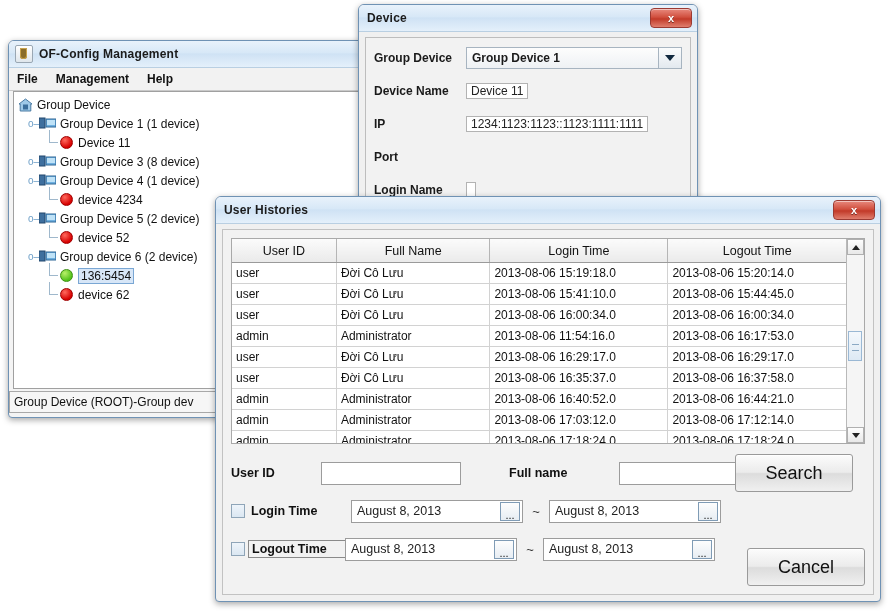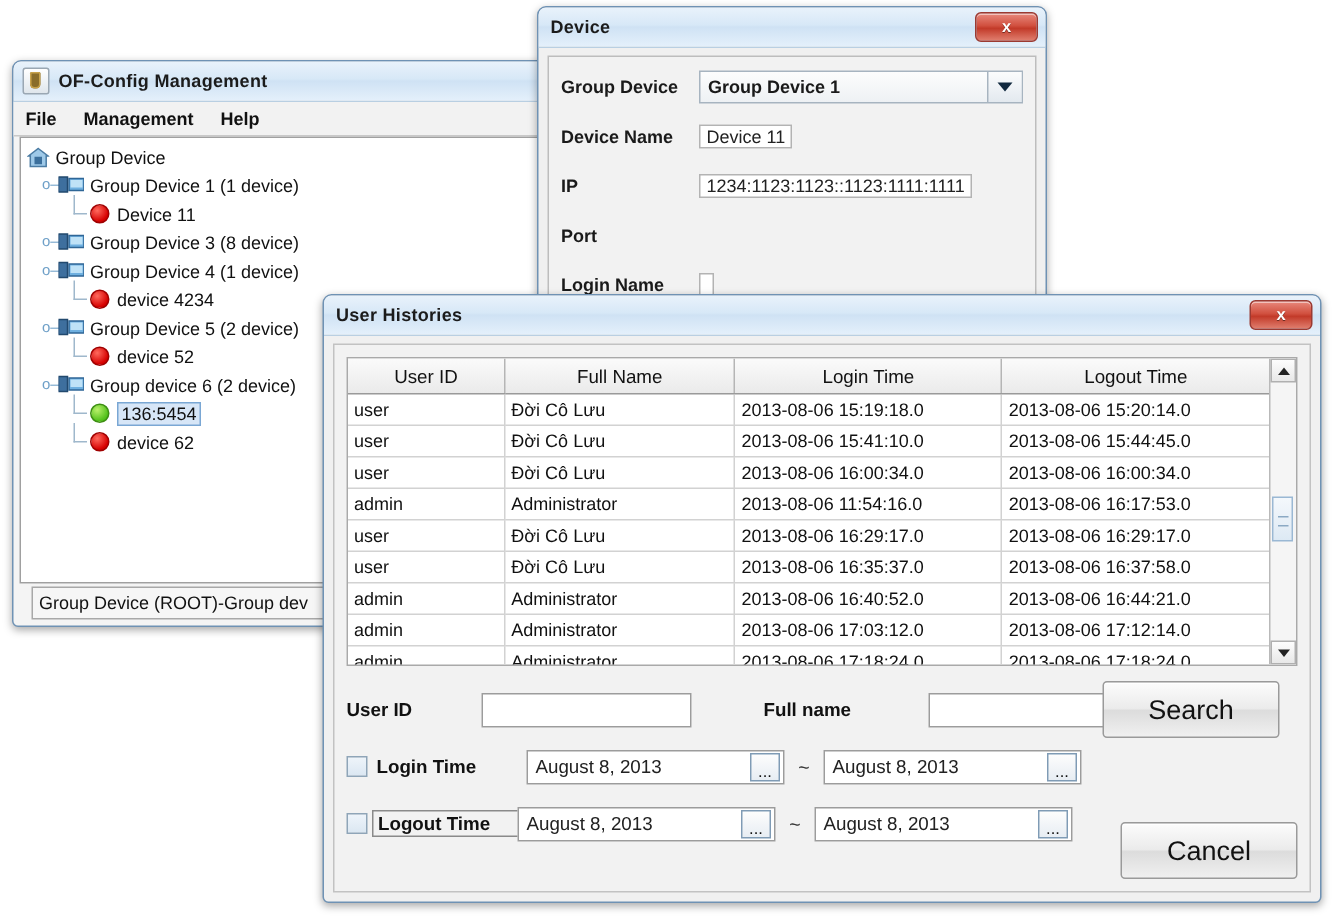--- a/index.html
+++ b/index.html
@@ -123,21 +123,21 @@
     width:11px;height:11px;border-radius:50%;flex:0 0 auto;margin-right:5px;
   }
   .dot.red{background:radial-gradient(circle at 35% 30%, #ff6a5e, #d60000 70%);border:1px solid #a00000;}
   .dot.green{background:radial-gradient(circle at 35% 30%, #b9f06a, #52c11a 70%);border:1px solid #3d8f12;}
   .tlabel{color:#111;}
   .tlabel.selected{
     background:#d7e6f7;border:1px solid #7aa7d4;
     padding:0 2px;margin:-1px 0;
   }
   .statusbar{
-    position:absolute;left:12px;right:4px;bottom:4px;height:20px;
+    position:absolute;left:0;right:4px;bottom:4px;height:20px;
     background:#f6f6f6;border:1px solid #a8a8a8;
     display:flex;align-items:center;padding-left:4px;
     font-size:12px;color:#111;overflow:hidden;white-space:nowrap;
   }
 
   
   #device-window{
     left:358px;top:4px;width:340px;height:202px;
   }
   #device-window .titlebar .tb-title{font-weight:bold;}

